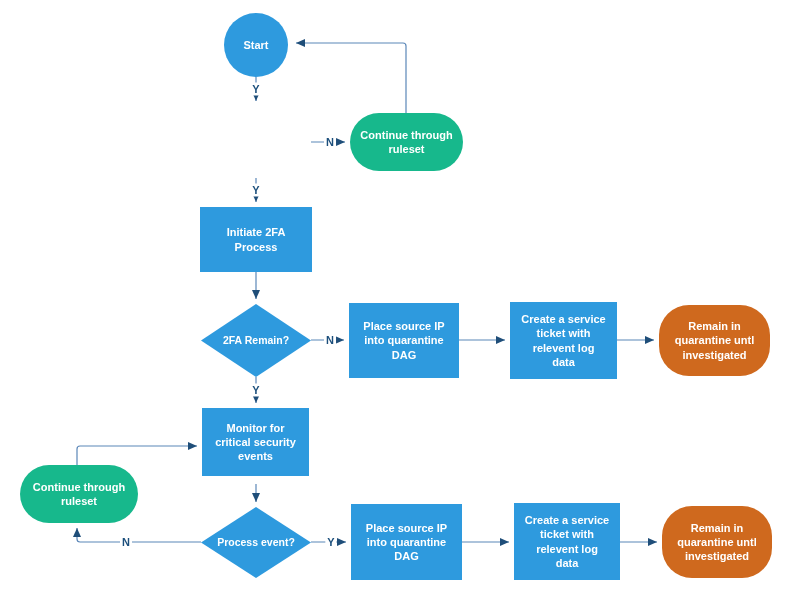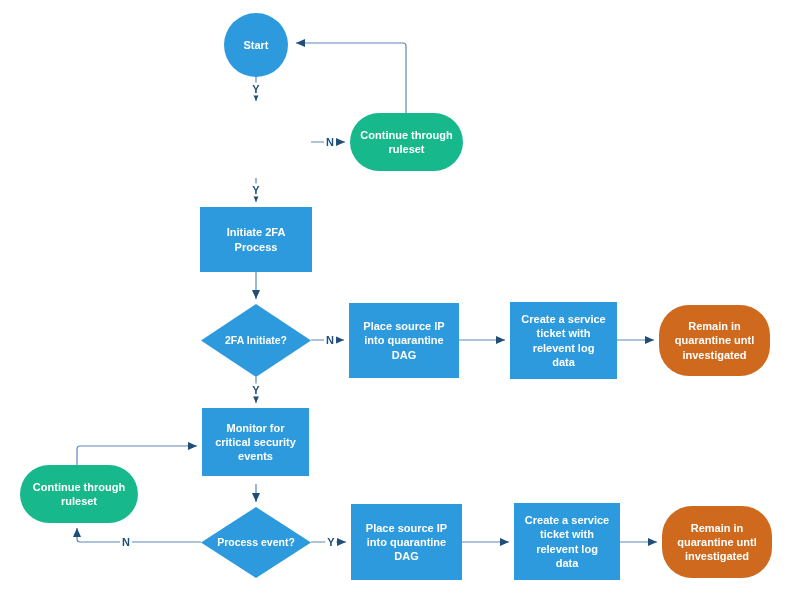--- a/index.html
+++ b/index.html
@@ -77,21 +77,21 @@
 ruleset</div>
   </div>
 
   <div class="node rect" style="left:200px;top:207px;width:112px;height:65px;">
     <div class="label">Initiate 2FA
 Process</div>
   </div>
 
   <div class="node diamond" style="left:201px;top:304px;width:110px;height:73px;">
     <div class="diamond-bg"></div>
-    <div class="label">2FA Initiate?</div>
+    <div class="label">2FA Remain?</div>
   </div>
 
   <div class="node rect" style="left:349px;top:303px;width:110px;height:75px;">
     <div class="label">Place source IP
 into quarantine
 DAG</div>
   </div>
 
   <div class="node rect" style="left:510px;top:302px;width:107px;height:77px;">
     <div class="label">Create a service

